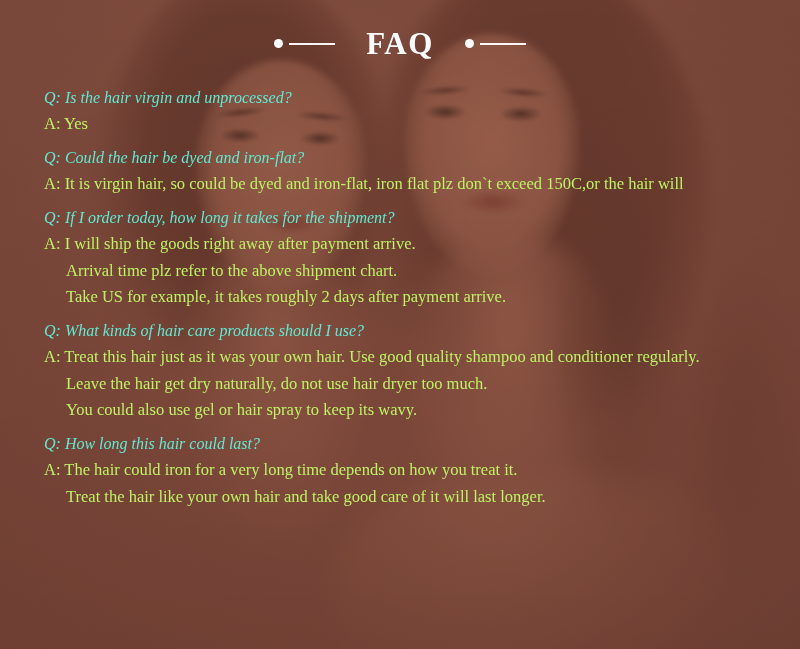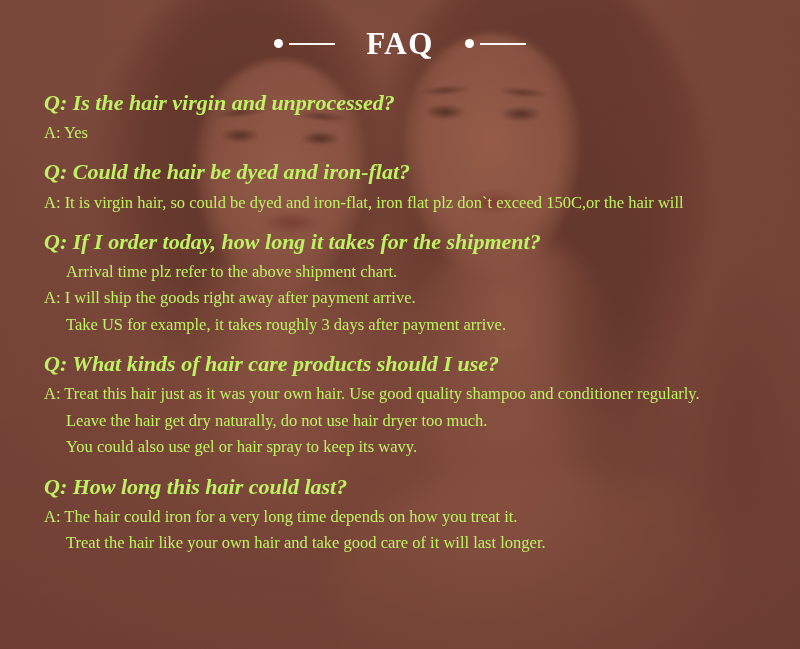--- a/index.html
+++ b/index.html
@@ -222,25 +222,24 @@
     top: 86px;
     left: 44px;
     width: 718px;
   }
   .qa {
     margin-bottom: 2px;
   }
   .q {
     font-family: "Liberation Serif", serif;
     font-style: italic;
-    font-size: 22px;
-    color: #bef264;
+    font-size: 16px;
+    color: #5eead4;
     line-height: 1.55;
     white-space: nowrap;
-    font-weight: bold;
   }
   .a-line {
     font-family: "Liberation Serif", serif;
     font-size: 16.5px;
     color: #bef264;
     line-height: 1.6;
     white-space: nowrap;
   }
   .a-line.indent {
     padding-left: 22px;
@@ -302,23 +301,23 @@
       <div class="gap-q"></div>
 
       <div class="qa">
         <div class="q">Q: Could the hair be dyed and iron-flat?</div>
         <div class="a-line">A: It is virgin hair, so could be dyed and iron-flat, iron flat plz don`t exceed 150C,or the hair will</div>
       </div>
       <div class="gap-q"></div>
 
       <div class="qa">
         <div class="q">Q: If I order today, how long it takes for the shipment?</div>
+        <div class="a-line">A: I will ship the goods right away after payment arrive.</div>
         <div class="a-line indent">Arrival time plz refer to the above shipment chart.</div>
-        <div class="a-line">A: I will ship the goods right away after payment arrive.</div>
-        <div class="a-line indent">Take US for example, it takes roughly 3 days after payment arrive.</div>
+        <div class="a-line indent">Take US for example, it takes roughly 2 days after payment arrive.</div>
       </div>
       <div class="gap-q"></div>
 
       <div class="qa">
         <div class="q">Q: What kinds of hair care products should I use?</div>
         <div class="a-line">A: Treat this hair just as it was your own hair. Use good quality shampoo and conditioner regularly.</div>
         <div class="a-line indent">Leave the hair get dry naturally, do not use hair dryer too much.</div>
         <div class="a-line indent">You could also use gel or hair spray to keep its wavy.</div>
       </div>
       <div class="gap-q"></div>

